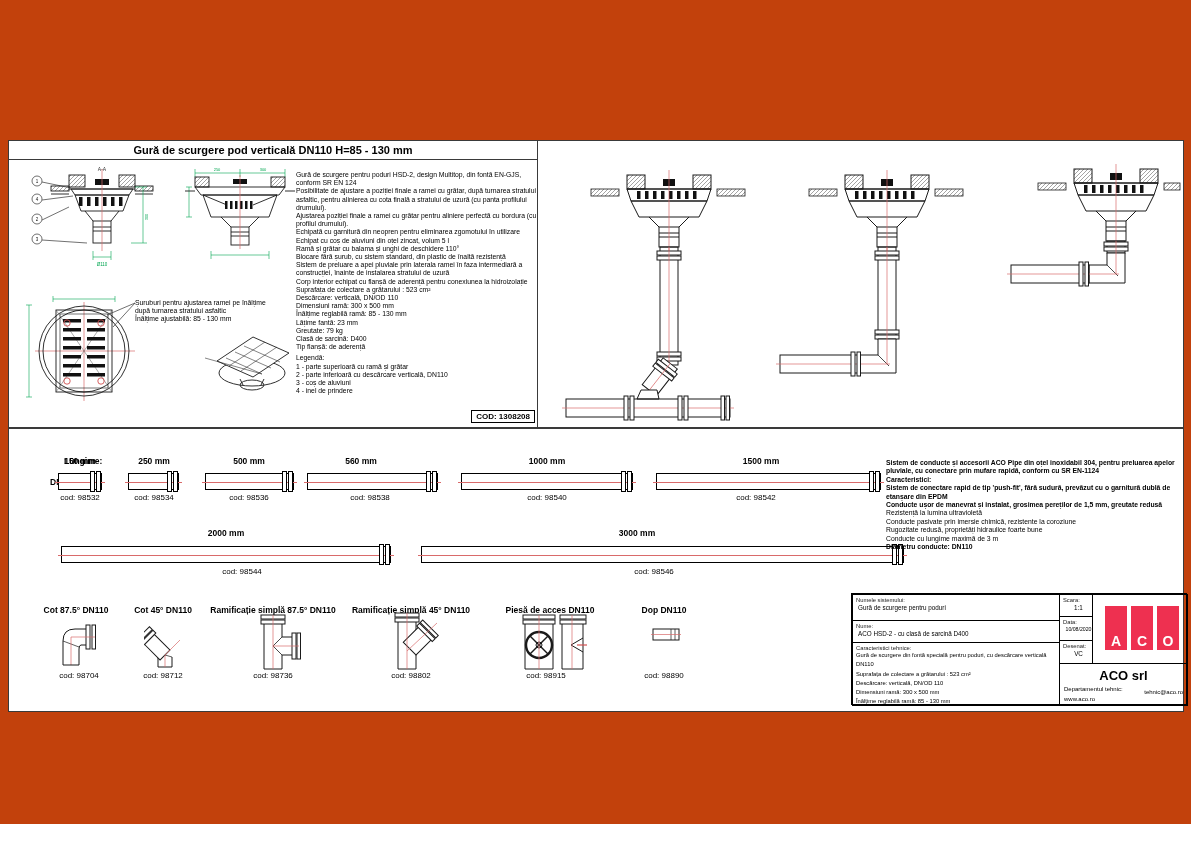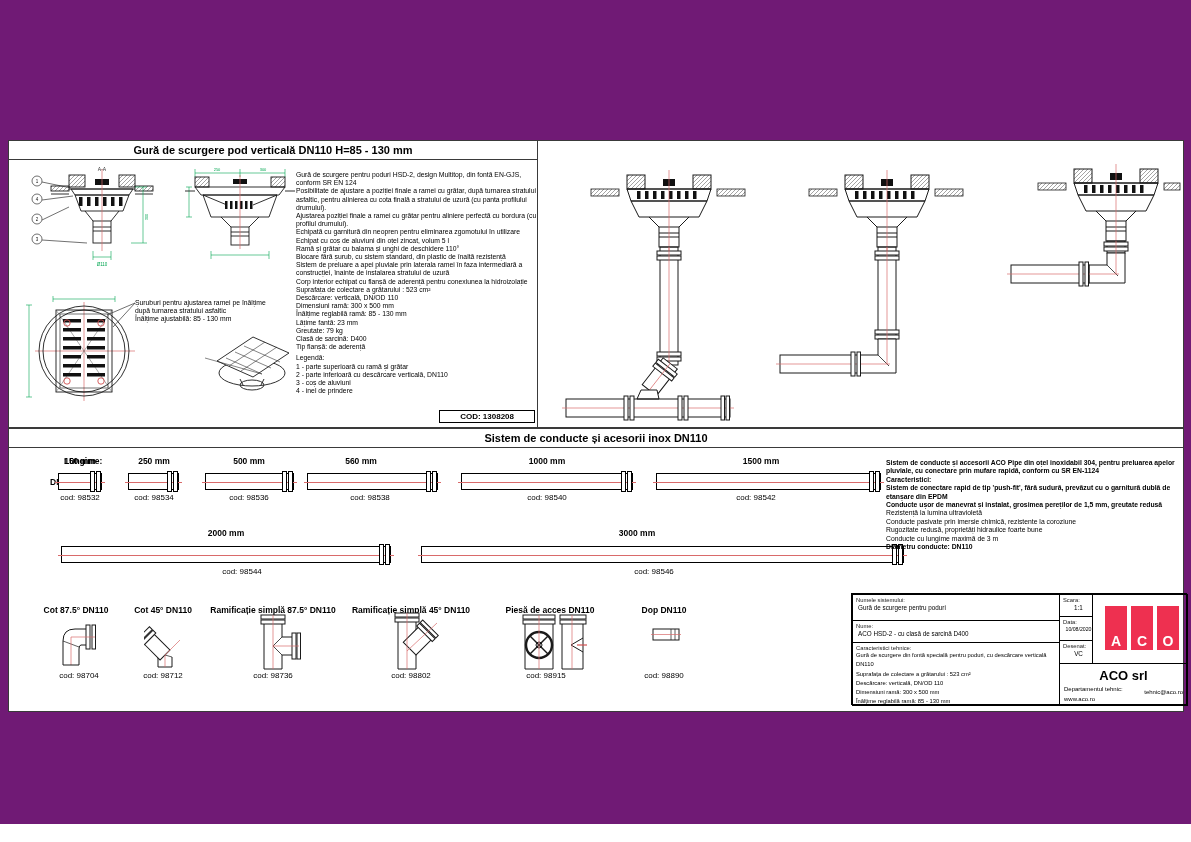--- a/index.html
+++ b/index.html
@@ -1,28 +1,28 @@
 <!DOCTYPE html>
 <html><head>
 <meta charset="utf-8">
 <style>
   html,body{margin:0;padding:0;background:#fff;}
-  .sheet{position:relative;width:1191px;height:824px;background:#701a75;overflow:hidden;
+  .sheet{position:relative;width:1191px;height:824px;background:#c2410c;overflow:hidden;
          font-family:"Liberation Sans",sans-serif;color:#000;text-decoration:underline;}
   .panel{position:absolute;border:1px solid #3a3a3a;background:#fff;box-sizing:border-box;}
   .panel-title{border-bottom:1px solid #3a3a3a;text-align:center;font-weight:bold;
                font-size:11px;height:18px;line-height:18px;overflow:hidden;}
   .panel-title.big{font-size:13.5px;font-weight:500;}
   .abs{position:absolute;}
   
   .ldesc{position:absolute;left:287px;top:30px;width:242px;font-size:6.8px;line-height:8.2px;}
   .ldesc div{margin:0;}
   .ldesc .gap{margin-top:3px;}
   .note{position:absolute;left:126px;top:158px;width:178px;font-size:6.8px;line-height:8px;}
-  .codbox{position:absolute;right:2px;bottom:4px;border:1px solid #000;padding:1px 20px;
+  .codbox{position:absolute;right:2px;bottom:4px;border:1px solid #000;padding:1px 4px;
           font-size:8px;font-weight:600;background:#fff;}
   
   .pipe{position:absolute;height:17px;border:1px solid #000;box-sizing:border-box;background:#fff;}
   .pipe .cl{position:absolute;left:-4px;right:-4px;top:50%;height:0;border-top:1px solid #d96a6a;}
   .sock{position:absolute;top:-3px;bottom:-3px;width:3px;background:#fff;border:1px solid #000;}
   .sock.a{right:6px}.sock.b{right:0}
   .plen{position:absolute;font-size:8.5px;font-weight:bold;transform:translateX(-50%);white-space:nowrap;}
   .pcod{position:absolute;font-size:8px;transform:translateX(-50%);white-space:nowrap;}
   .flab{position:absolute;font-size:8.5px;font-weight:bold;transform:translateX(-50%);white-space:nowrap;}
   .pdesc{position:absolute;left:877px;top:30px;width:298px;font-size:6.8px;line-height:8.4px;}
@@ -353,21 +353,20 @@
         <rect x="473" y="106" width="78" height="18" fill="none" stroke="#1a1a1a"></rect>
         <line x1="469" y1="115" x2="581" y2="115" stroke="#d96a6a" stroke-width="0.7"></line>
         <line x1="578" y1="82" x2="578" y2="115" stroke="#d96a6a" stroke-width="0.7"></line>
         <rect x="541" y="103" width="4" height="24" fill="#fff" stroke="#1a1a1a"></rect>
         <rect x="547" y="103" width="3.5" height="24" fill="#fff" stroke="#1a1a1a"></rect>
       </g>
     </svg>
   </div>
 
   <div class="panel" style="left:8px;top:428px;width:1176px;height:284px;">
-    <div class="panel-title">Sistem de conducte și acesorii inox DN110</div>
 
     <span class="plen" style="left:55px;top:27px;transform:none;">Lungime:</span>
     <span class="plen" style="left:16px;top:48px;transform:none;padding-left:25px;">DN110</span>
 
     <span class="plen" style="left:71px;top:27px;">150 mm</span>
     <div class="pipe" style="left:49px;top:44px;width:44px;">
         <div class="cl"></div>
         <div class="sock a"></div>
         <div class="sock b"></div>
       </div>

